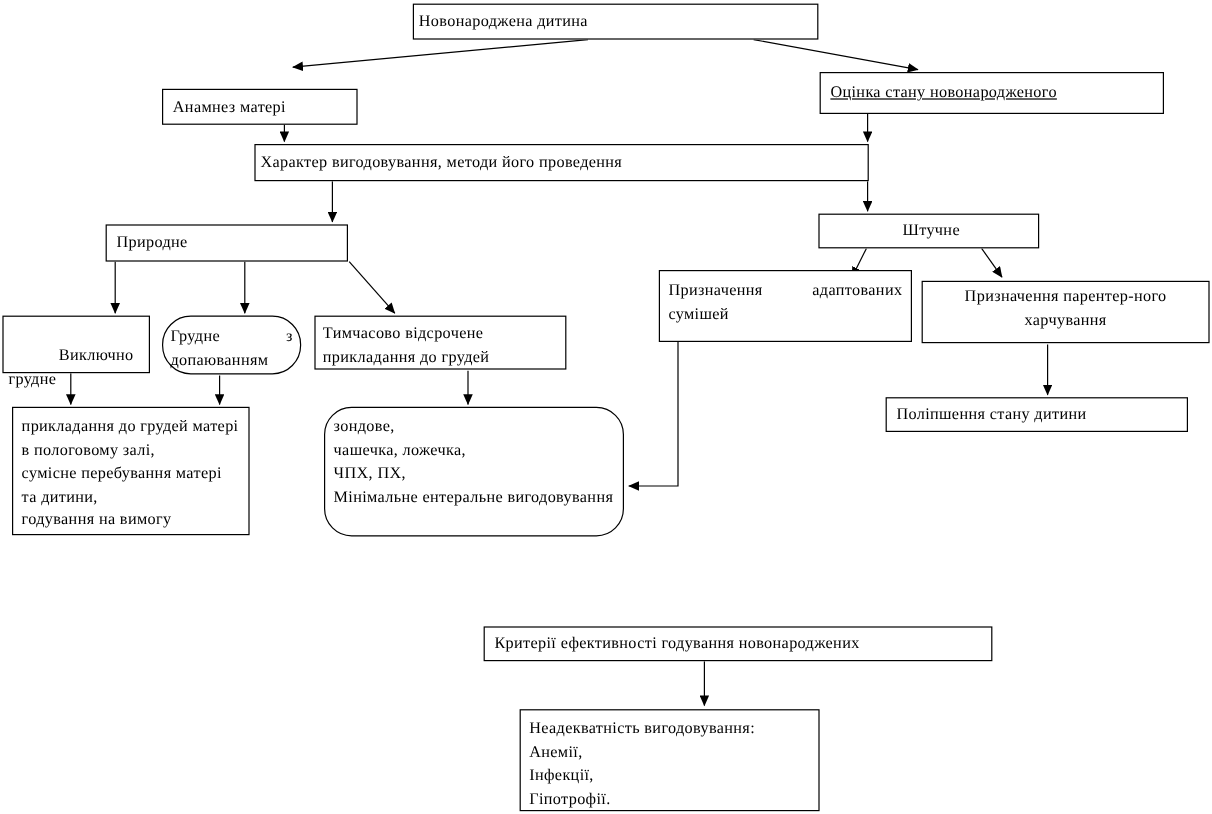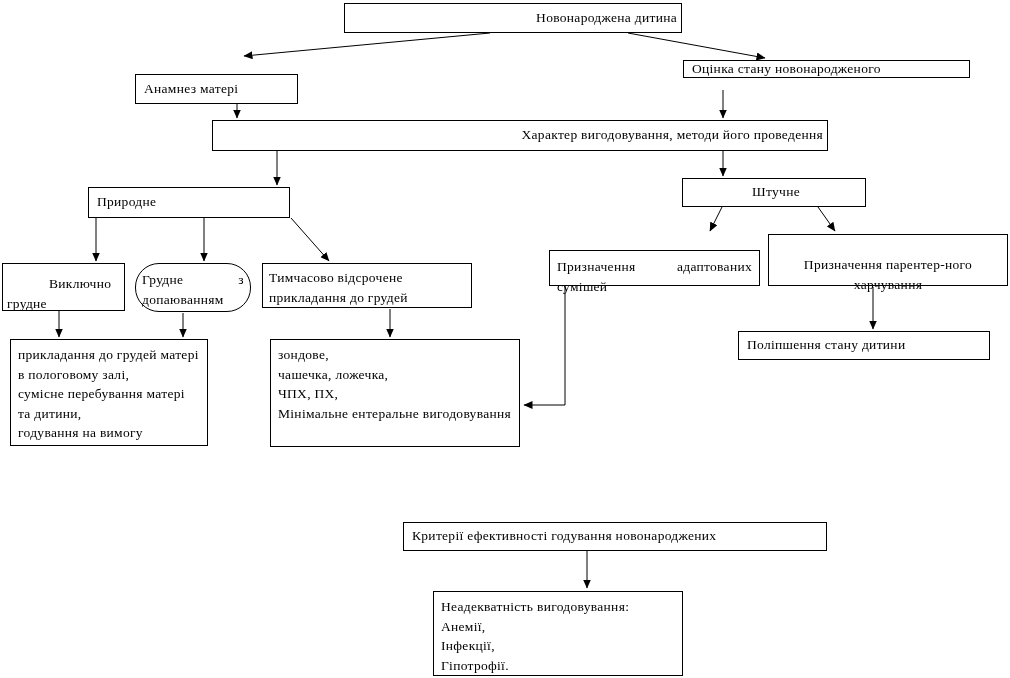--- a/index.html
+++ b/index.html
@@ -17,26 +17,26 @@
   #connectors { position: absolute; left: 0; top: 0; }
   .box {
     position: absolute;
     border: 1px solid #000000;
     background: #ffffff;
     box-sizing: border-box;
     line-height: 1.35;
   }
   .single { display: flex; align-items: center; }
   .alignleft { padding-left: 8px; padding-right: 4px; }
-  .aligncenter { justify-content: flex-end; text-align: center; padding: 0 4px; }
+  .aligncenter { justify-content: flex-start; text-align: center; padding: 0 4px; }
   .multi { padding: 5px 7px 4px 7px; line-height: 1.45; }
   .ln { display: block; }
   .just { text-align: justify; }
-  .indent1 { text-indent: 42px; padding-top: 10px; line-height: 1.5; }
-  .centertext { text-align: center; padding-top: 20px; line-height: 1.5; }
+  .indent1 { text-indent: 42px; padding-top: 22px; line-height: 1.5; }
+  .centertext { text-align: center; padding-top: 2px; line-height: 1.5; }
 </style>
 </head>
 <body>
 
 <div id="canvas">
 
   <svg id="connectors" width="1010" height="678" viewBox="0 0 1010 678">
     <defs>
       <marker id="ah" markerWidth="10" markerHeight="8" refX="8.5" refY="4" orient="auto" markerUnits="userSpaceOnUse">
         <path d="M0,0 L9,4 L0,8 z" fill="#000000"></path>
@@ -64,25 +64,25 @@
   </svg>
 
   <div class="box single aligncenter" style="left:344px; top:3px; width:338px; height:30px;">
     <span>Новонароджена дитина</span>
   </div>
 
   <div class="box single alignleft" style="left:135px; top:58px; width:163px; height:30px;margin-top:16px;">
     <span>Анамнез матері</span>
   </div>
 
-  <div class="box single alignleft" style="left:683px; top:60px; width:287px; height:18px;">
+  <div class="box single alignleft" style="left:683px; top:60px; width:287px; height:35px;text-decoration:underline;">
     <span>Оцінка стану новонародженого</span>
   </div>
 
-  <div class="box single aligncenter" style="left:212px; top:120px; width:616px; height:31px;">
+  <div class="box single aligncenter" style="left:212px; top:120px; width:512px; height:31px;">
     <span>Характер вигодовування, методи його проведення</span>
   </div>
 
   <div class="box single alignleft" style="left:88px; top:187px; width:202px; height:31px;">
     <span>Природне</span>
   </div>
 
   <div class="box single alignleft" style="left:682px; top:178px; width:184px; height:29px;justify-content:center;">
     <span>Штучне</span>
   </div>
@@ -92,39 +92,39 @@
   </div>
 
   <div class="box just" style="left:135px; top:263px; width:116px; height:49px; padding:6px 6px 4px 6px; line-height:1.5;border-radius:24px;">
     <span>Грудне з допаюванням</span>
   </div>
 
   <div class="box" style="left:262px; top:263px; width:210px; height:45px; padding:4px 6px; line-height:1.5;">
     <span>Тимчасово відсрочене прикладання до грудей</span>
   </div>
 
-  <div class="box just" style="left:549px; top:250px; width:211px; height:36px; padding:6px 7px 4px 7px; line-height:1.5;">
+  <div class="box just" style="left:549px; top:225px; width:211px; height:60px; padding:6px 7px 4px 7px; line-height:1.5;">
     <span>Призначення адаптованих сумішей</span>
   </div>
 
   <div class="box centertext" style="left:768px; top:234px; width:240px; height:52px; padding-left:6px; padding-right:6px;">
     <span>Призначення парентер-ного харчування</span>
   </div>
 
   <div class="box single alignleft" style="left:738px; top:331px; width:252px; height:29px;">
     <span>Поліпшення стану дитини</span>
   </div>
 
   <div class="box multi" style="left:10px; top:339px; width:198px; height:107px;">
     <span class="ln">прикладання до грудей матері в пологовому залі,</span>
     <span class="ln">сумісне перебування матері та дитини,</span>
     <span class="ln">годування на вимогу</span>
   </div>
 
-  <div class="box multi" style="left:270px; top:339px; width:250px; height:108px;">
+  <div class="box multi" style="left:270px; top:339px; width:250px; height:108px;border-radius:23px;">
     <span class="ln">зондове,</span>
     <span class="ln">чашечка, ложечка,</span>
     <span class="ln">ЧПХ, ПХ,</span>
     <span class="ln just">Мінімальне ентеральне вигодовування</span>
   </div>
 
   <div class="box single alignleft" style="left:403px; top:522px; width:424px; height:29px;">
     <span>Критерії ефективності годування новонароджених</span>
   </div>
 

